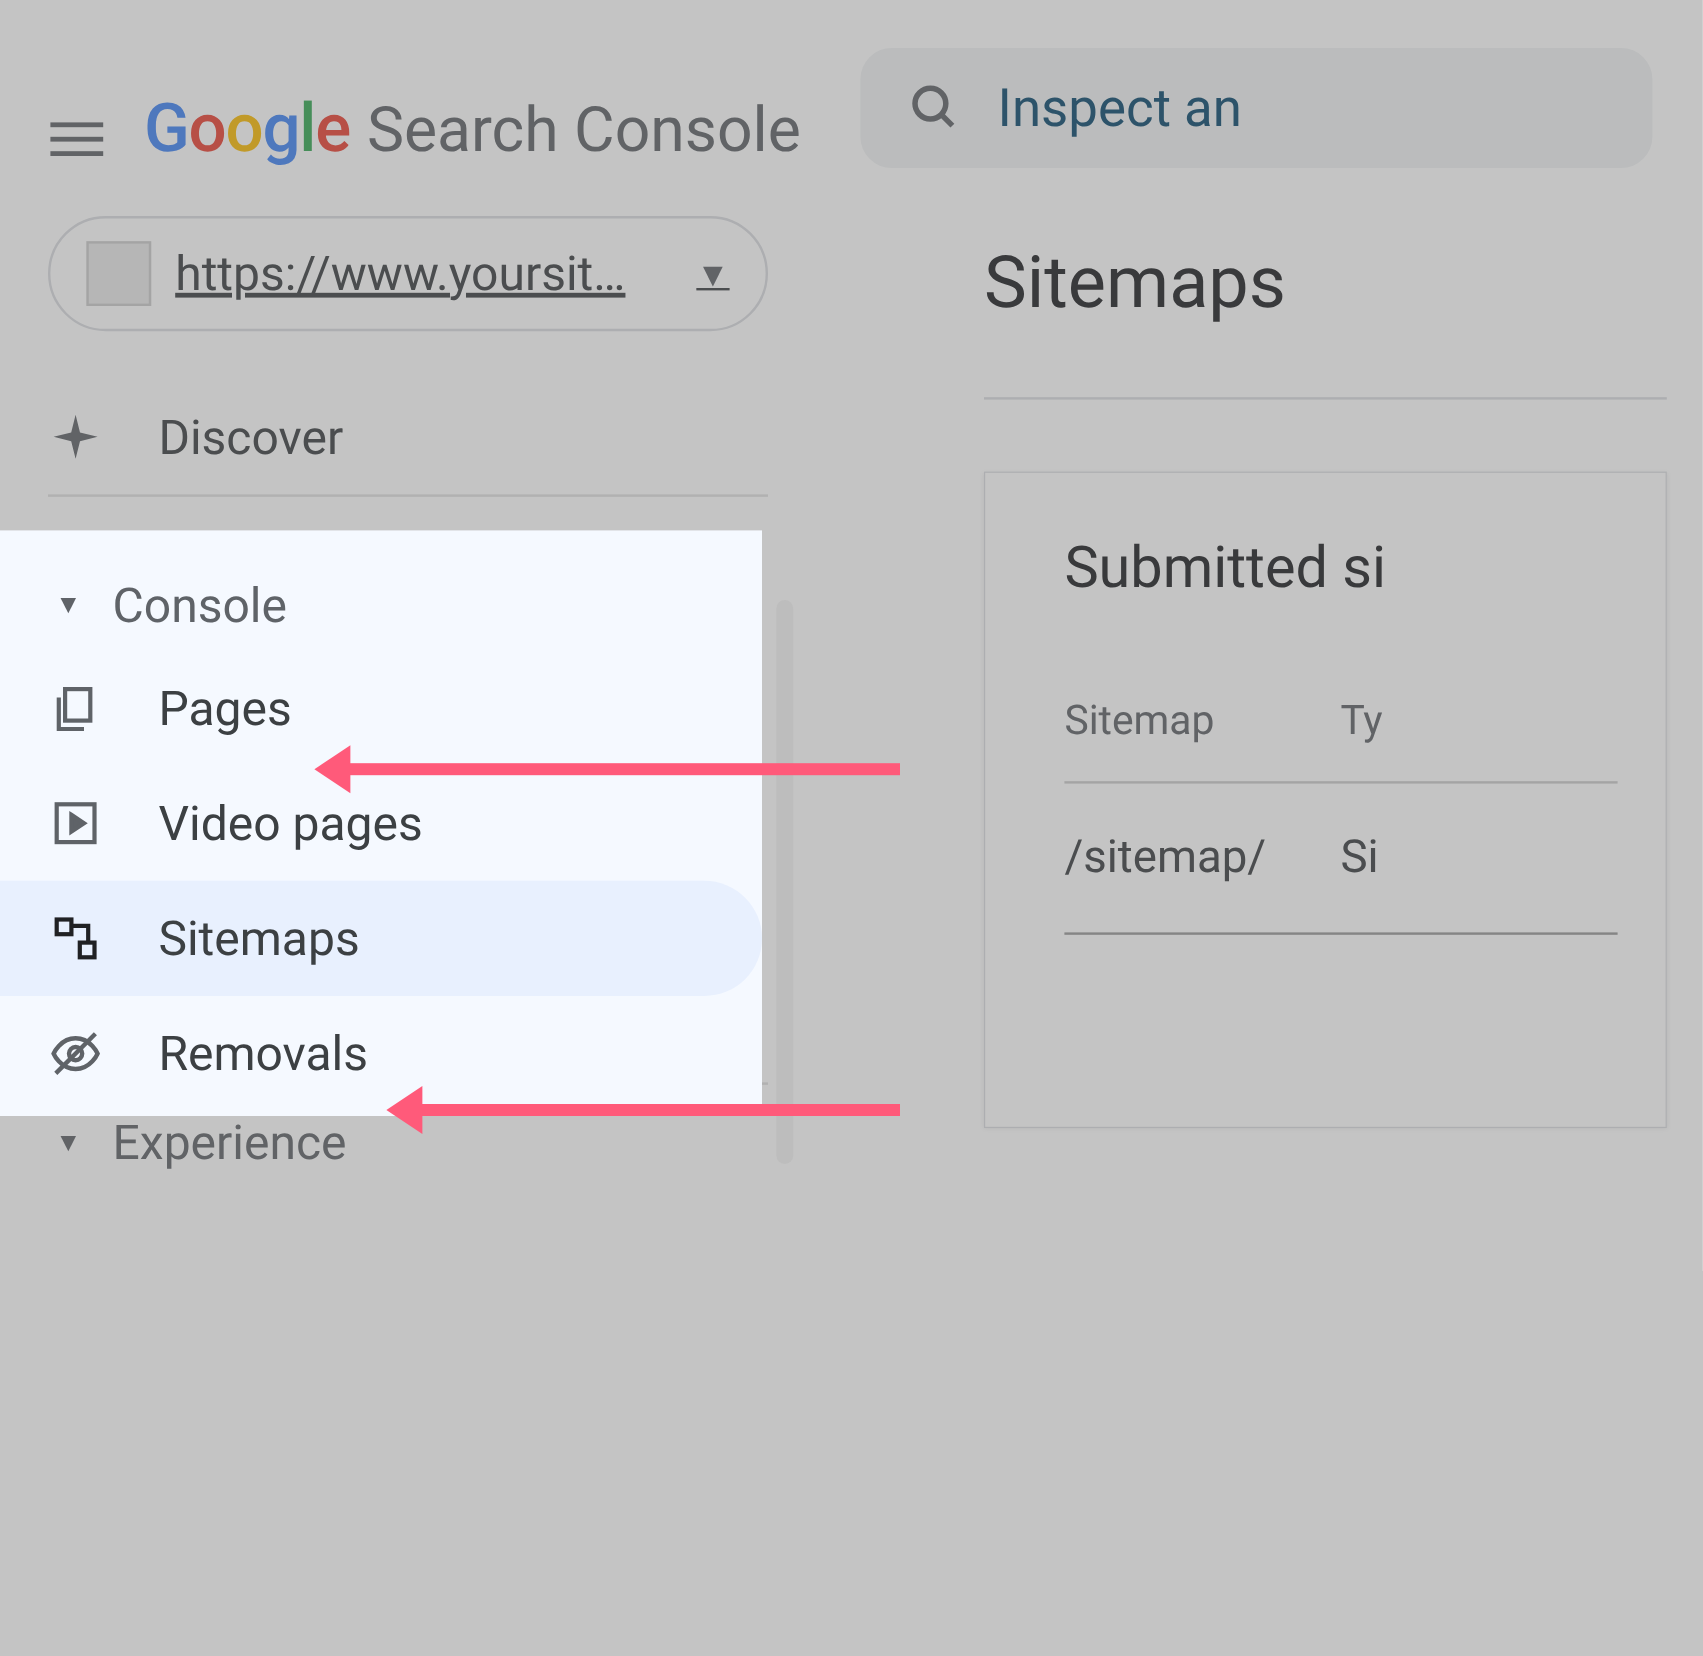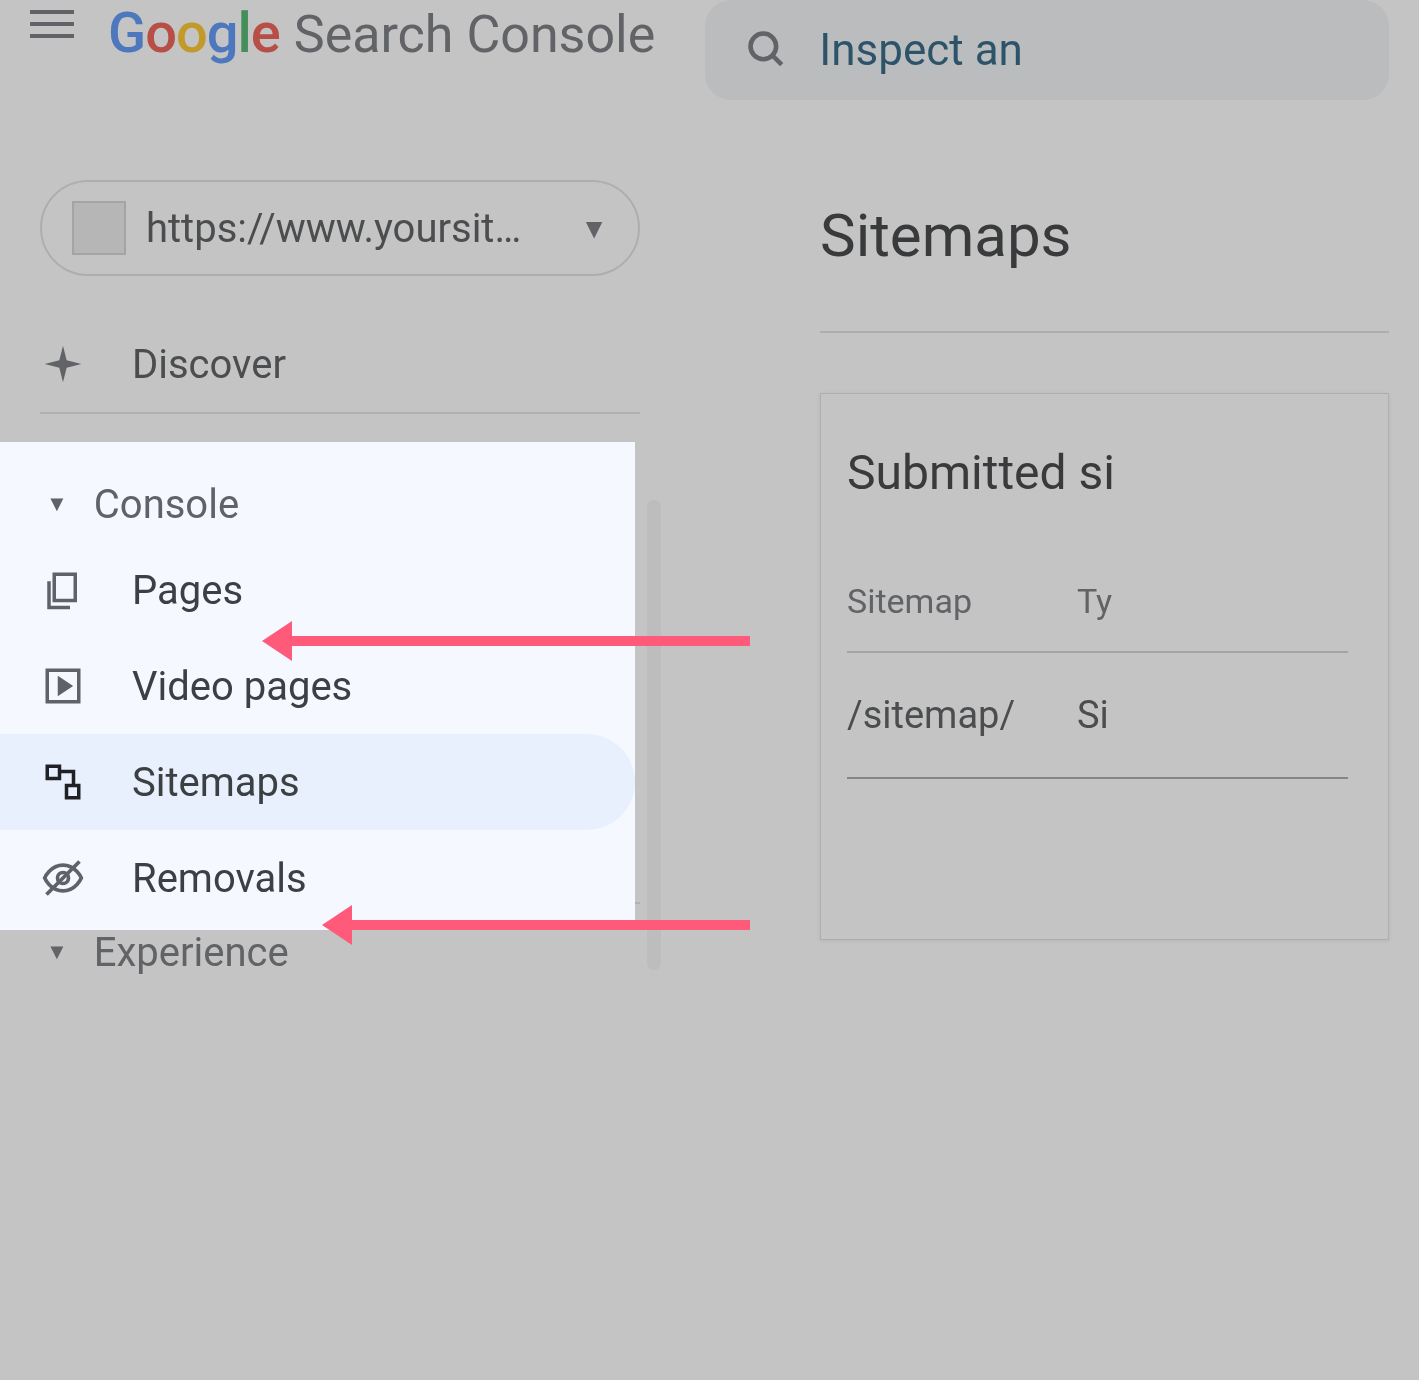--- a/index.html
+++ b/index.html
@@ -13,23 +13,23 @@
   }
   .dim-overlay {
     position: absolute;
     inset: 0;
     background: rgba(100,100,100,0.38);
     pointer-events: none;
     z-index: 5;
   }
   .header {
     display: flex;
-    align-items: flex-start;
+    align-items: flex-end;
     height: 140px;
-    padding: 0 30px;
+    padding: 0 42px;
     gap: 30px;
   }
   .hamburger {
     width: 48px; height: 48px;
     display: flex; flex-direction: column; justify-content: center; gap: 8px;
     cursor: pointer;
   }
   .hamburger span { height: 4px; background: #5f6368; width: 44px; }
   .logo { display: flex; align-items: baseline; gap: 14px; }
   .logo-google { font-size: 56px; font-weight: 500; letter-spacing: -1px; }
@@ -56,20 +56,21 @@
     border: 2px solid #dadce0;
     border-radius: 60px;
     height: 96px;
     display: flex;
     align-items: center;
     padding: 0 30px;
     gap: 20px;
     font-size: 40px;
     color: #3c4043;
     cursor: pointer;
+    text-decoration: underline;
   }
   .property-pill .favicon {
     width: 54px; height: 54px; background: #e8e8e8; border: 2px solid #ccc;
   }
   .property-pill .chev { margin-left: auto; font-size: 28px; color:#5f6368; }
   .nav-item, .nav-group {
     display:flex; align-items:center; height: 96px;
     padding: 0 40px 0 38px; gap: 44px;
     font-size: 40px; color:#3c4043; cursor:pointer;
   }
@@ -93,21 +94,21 @@
     flex: 1;
     padding: 60px 30px 0 140px;
     position: relative;
   }
   .page-title { font-size: 60px; color:#202124; font-weight:400; margin-bottom: 60px; }
   .hr { border-top: 2px solid #dadce0; margin-bottom: 60px; }
   .card {
     background: #fff;
     border: 1px solid #dadce0;
     box-shadow: 0 1px 4px rgba(0,0,0,0.1);
-    padding: 50px 40px 40px 26px;
+    padding: 50px 40px 40px 66px;
   }
   .card-title { font-size: 48px; color:#202124; margin-bottom: 80px; }
   .table-head { display:flex; font-size: 34px; color:#5f6368; padding-bottom: 30px; border-bottom: 2px solid #ccc; }
   .table-row { display:flex; font-size: 38px; color:#3c4043; padding: 40px 0; border-bottom: 2px solid #999; }
   .col1 { flex: 0 0 230px; }
 
   .scrollbar-thumb {
     position:absolute;
     left: 647px; top: 500px;
     width: 14px; height: 470px;

